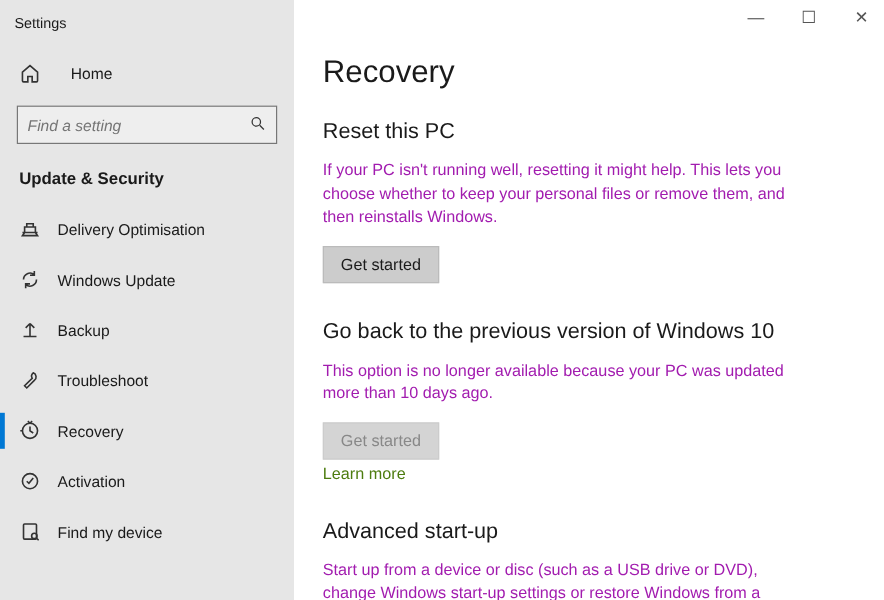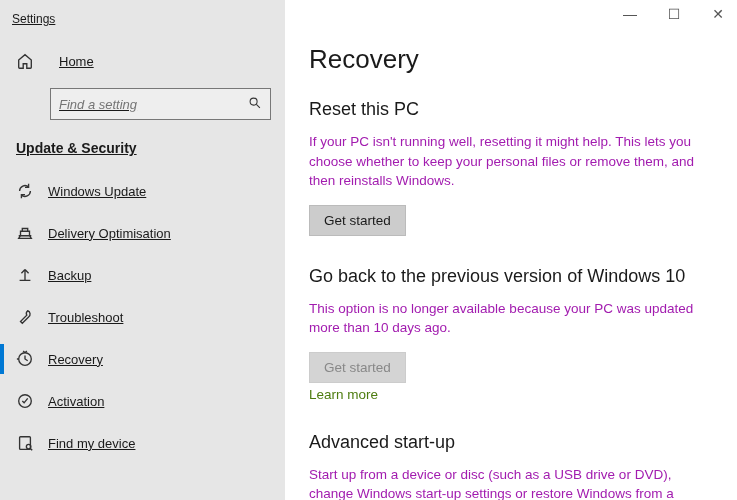--- a/index.html
+++ b/index.html
@@ -7,42 +7,41 @@
   font-family: "Segoe UI", Tahoma, sans-serif;
   font-size: 13px;
   color: #1a1a1a;
   background: #fff;
   width: 737px;
   height: 500px;
   overflow: hidden;
   display: flex;
 }
 .sidebar {
-  width: 285px;
+  width: 245px;
   background: #e6e6e6;
   display: flex;
   flex-direction: column;
   padding-top: 8px;
-  text-decoration: underline;
 }
 .titlebar {
   display: flex;
   align-items: center;
   padding: 4px 12px 16px 12px;
   font-size: 12px;
 }
 .home-row {
   display: flex;
   align-items: center;
   padding: 10px 16px;
   gap: 25px;
   cursor: default;
 }
 .home-row .icon, .nav-item .icon { width: 18px; height: 18px; flex: none; display: flex; align-items: center; justify-content: center; }
-.search-wrap { padding: 8px 14px 12px 14px; margin-left: 36px; }
+.search-wrap { padding: 8px 14px 12px 14px; }
 .search {
   display: flex;
   align-items: center;
   border: 1px solid #777;
   background: #eee;
   height: 32px;
   padding: 0 8px;
 }
 .search input {
   flex: 1;
@@ -144,32 +143,32 @@
       </span>
     </div>
   </div>
 
   <div class="section-title">Update &amp; Security</div>
 
   <div class="nav">
     <div class="nav-item">
       <span class="icon">
         <svg viewBox="0 0 20 20" width="18" height="18">
+            <path d="M3 13h14M5 13V8h10v5M7 8V5h6v3M5 13l-2 3h14l-2-3"></path>
+          </svg>
+      </span>
+      <span>Delivery Optimisation</span>
+    </div>
+    <div class="nav-item">
+      <span class="icon">
+        <svg viewBox="0 0 20 20" width="18" height="18">
             <path d="M4 10a6 6 0 0 1 10-4.5M16 10a6 6 0 0 1-10 4.5M14 2v4h-4M6 18v-4h4"></path>
           </svg>
       </span>
       <span>Windows Update</span>
-    </div>
-    <div class="nav-item">
-      <span class="icon">
-        <svg viewBox="0 0 20 20" width="18" height="18">
-            <path d="M3 13h14M5 13V8h10v5M7 8V5h6v3M5 13l-2 3h14l-2-3"></path>
-          </svg>
-      </span>
-      <span>Delivery Optimisation</span>
     </div>
     <div class="nav-item">
       <span class="icon">
         <svg viewBox="0 0 20 20" width="18" height="18">
             <path d="M10 16V4M10 4l-4 4M10 4l4 4M4 16h12"></path>
           </svg>
       </span>
       <span>Backup</span>
     </div>
     <div class="nav-item">

